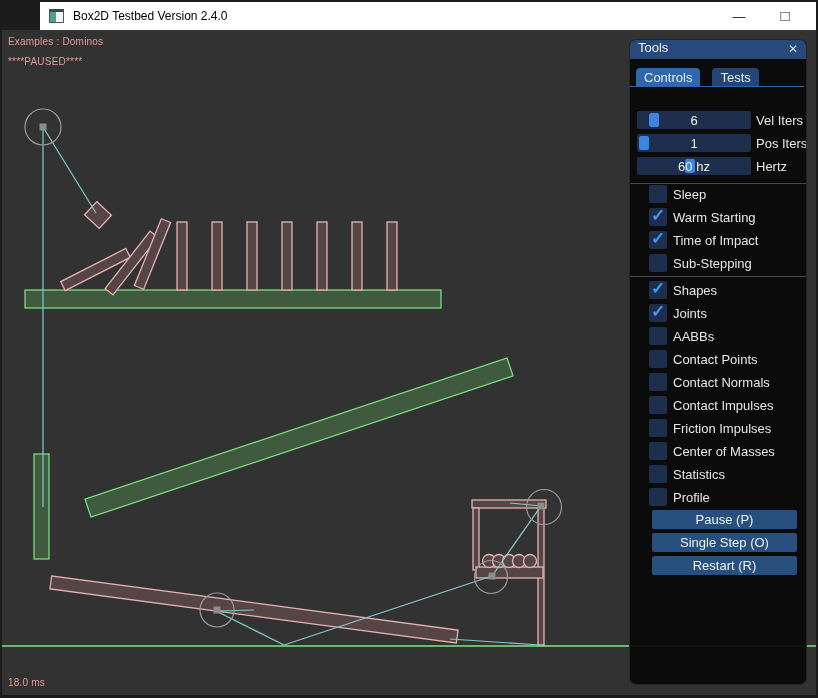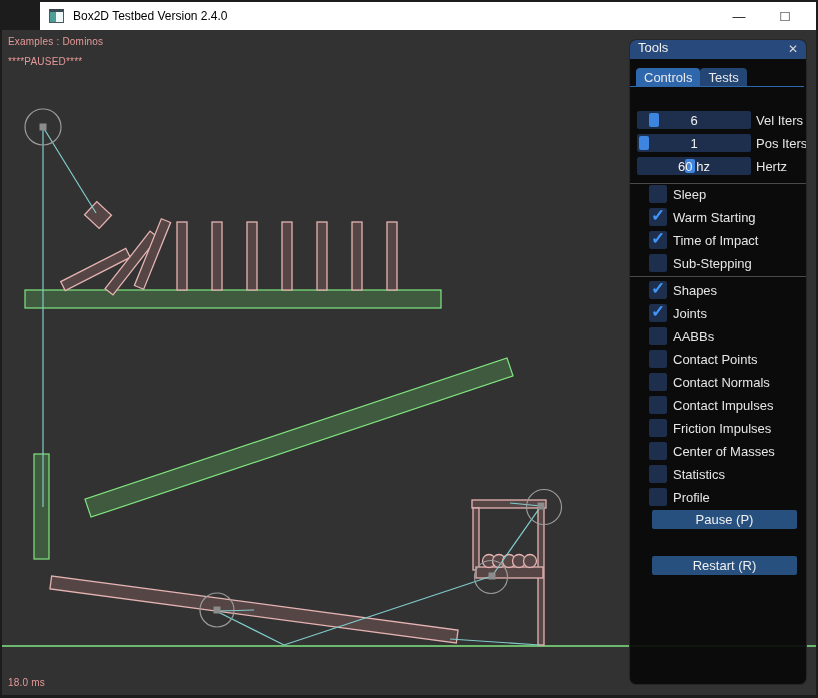--- a/index.html
+++ b/index.html
@@ -41,21 +41,21 @@
   #tools{position:absolute;left:629px;top:39px;width:178px;height:646px;z-index:20;
     background:rgba(9,9,9,0.93);border-radius:7px;border:1px solid rgba(90,90,90,0.35);
     box-sizing:border-box;color:#e6e6e6;font-size:13px;overflow:hidden;}
   #tools-titlebar{position:absolute;left:0;top:0;width:100%;height:19px;
     background:var(--panel-title-bg,#27497b);display:flex;align-items:flex-start;}
   #tools-title{margin-left:8px;font-size:13px;color:#f0f0f0;}
   #tools-close{position:absolute;right:5px;top:1px;width:16px;height:16px;display:flex;
     align-items:center;justify-content:center;color:#d8d8d8;font-size:12px;}
   #tools-body{position:absolute;left:0;top:19px;width:100%;height:627px;}
 
-  .tabbar{position:absolute;left:6px;top:9px;height:18px;display:flex;gap:0;border-radius:7px;}
+  .tabbar{position:absolute;left:6px;top:9px;height:18px;display:flex;gap:12px;border-radius:7px;}
   .tab{height:18px;padding:0 8px;border-radius:4px 4px 0 0;background:var(--tab-inactive,#234674);
     display:flex;align-items:center;font-size:13px;color:#e9e9e9;}
   .tab.active{background:var(--tab-active,#2f67ad);}
   .tab-underline{position:absolute;left:0;top:27px;width:174px;height:1px;
     background:var(--tab-active,#2f67ad);}
 
   .slider-row{position:absolute;left:7px;height:18px;display:flex;align-items:center;}
   .slider-track{position:relative;width:114px;height:18px;background:var(--frame-bg,#1d2f4d);
     border-radius:2px;}
   .slider-grab{position:absolute;top:2px;width:10px;height:14px;border-radius:2px;
@@ -251,19 +251,20 @@
       <div class="cb-row" style="top:406px">
         <span class="cb-box"></span>
         <span class="cb-label">Statistics</span>
       </div>
       <div class="cb-row" style="top:429px">
         <span class="cb-box"></span>
         <span class="cb-label">Profile</span>
       </div>
 
       <div class="btn" style="top:451px">Pause (P)</div>
+      <div class="btn" style="top:474px">Single Step (O)</div>
       <div class="btn" style="top:497px">Restart (R)</div>
 
     </div>
   </div>
 
   <div id="frame"></div>
 </div>
 
 </body></html>

